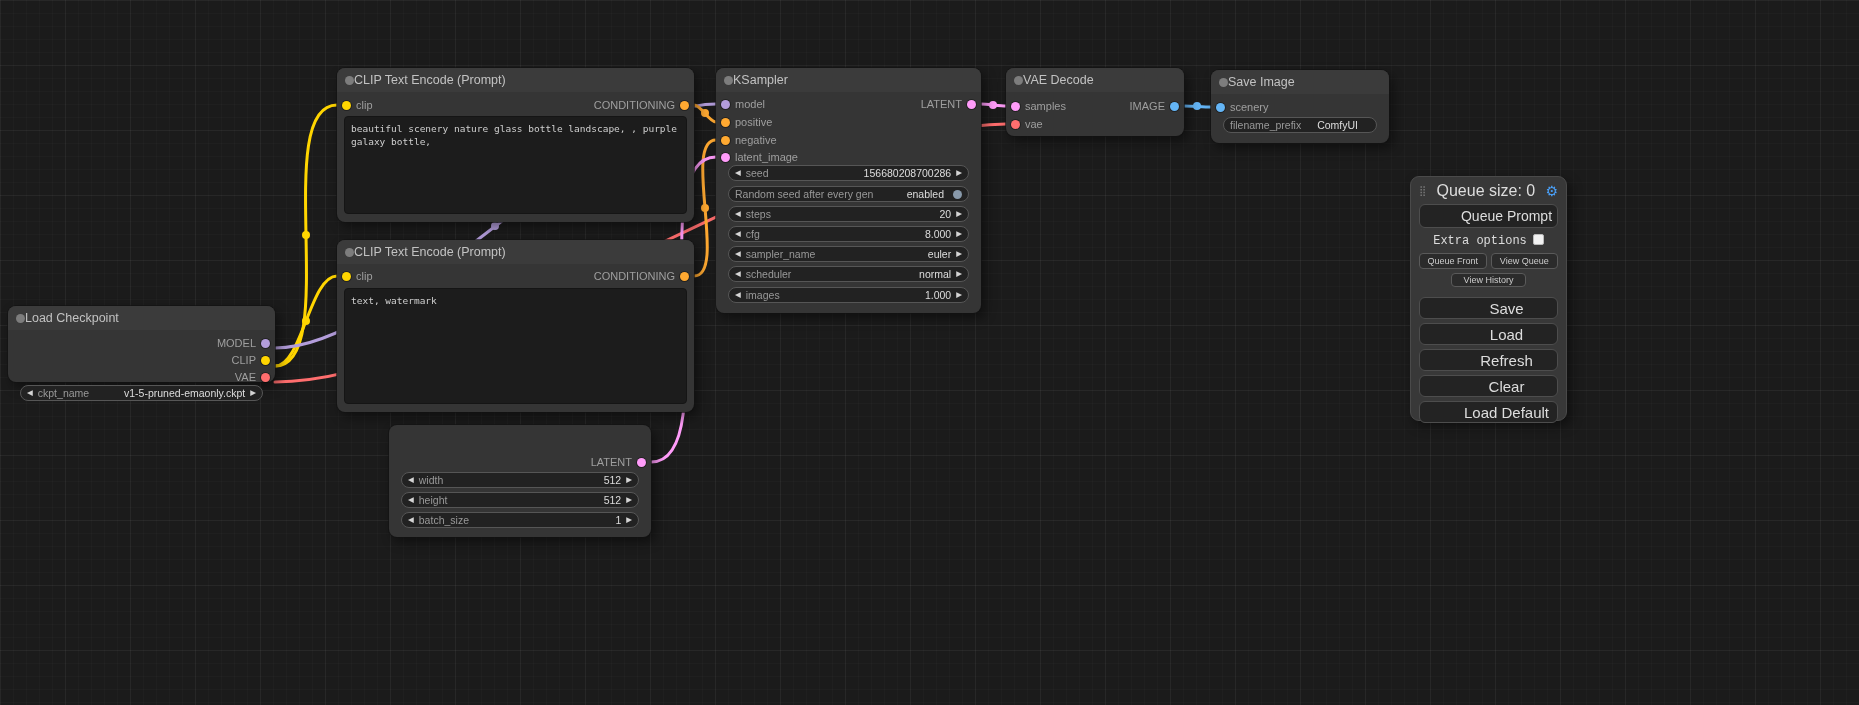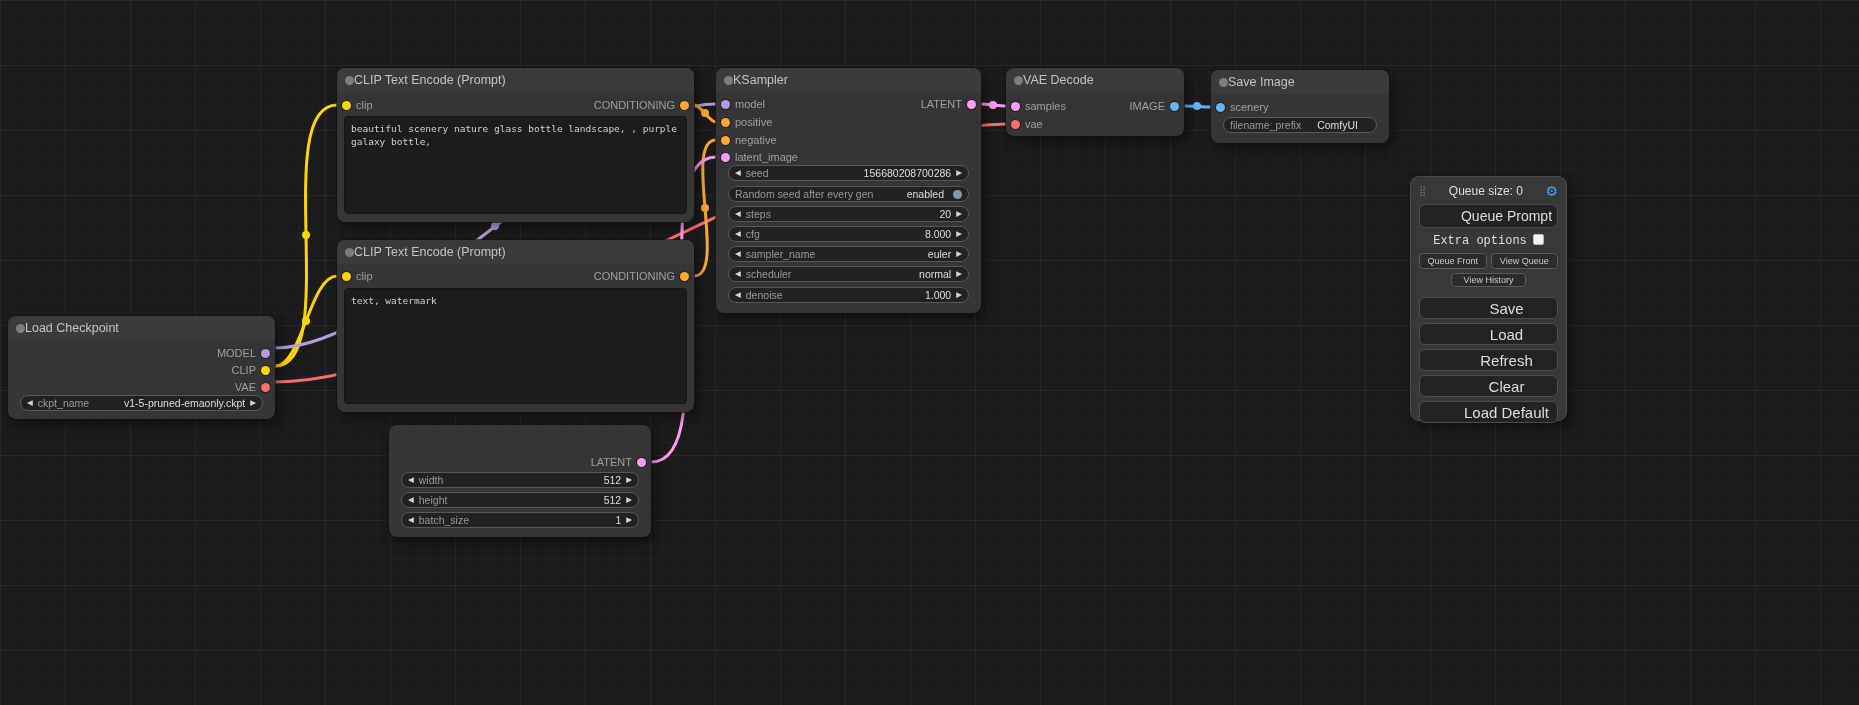--- a/index.html
+++ b/index.html
@@ -44,21 +44,21 @@
     background:#1c1c1c; border:1px solid #151515; border-radius:4px; color:#cfcfcf;
     font-family:"DejaVu Sans Mono", monospace; font-size:9.5px; line-height:13px;
     padding:5px 6px; resize:none; outline:none; overflow:hidden; }
 
   .qpanel { position:absolute; left:1410px; top:176px; width:157px; height:245px;
     background:#383838; border:1px solid #4a4a4a; border-radius:9px;
     box-shadow:4px 5px 12px rgba(0,0,0,.45); padding:6px 8px; }
   .qhead { display:flex; align-items:center; justify-content:space-between;
            height:16px; margin-bottom:5px; }
   .qdrag { color:#777; font-size:10px; line-height:1; }
-  .qsize { color:#ddd; font-size:12px; }
+  .qsize { color:#ddd; font-size:16px; }
   .qgear { color:#4aa0f8; font-size:14px; line-height:1; cursor:pointer; }
   .qbtn { display:block; width:100%; height:22px; margin-bottom:4px; background:#232323;
           border:1px solid #4d4d4d; border-radius:6px; color:#ddd; font-size:15px;
           font-family:inherit; text-align:center; line-height:19px; cursor:pointer;padding-left:36px; }
   .qprompt { height:24px; font-size:14px; margin-bottom:6px; }
   .qextra { display:flex; justify-content:center; gap:6px;
             color:#ddd; font-size:12px; height:13px; margin-bottom:6px;font-family:Liberation Mono, monospace; }
   .qcheck { width:11px; height:11px; background:#f2f2f2; border:1px solid #bbb;
             border-radius:2px; display:inline-block; cursor:pointer; }
   .qsmallrow { display:flex; gap:4px; margin-bottom:4px; }
@@ -90,21 +90,21 @@
       <circle cx="495" cy="226" r="4" fill="#B39DDB"></circle>
       <circle cx="640" cy="253" r="4" fill="#FF6E6E"></circle>
       <circle cx="705" cy="113" r="4" fill="#FFA931"></circle>
       <circle cx="705" cy="208" r="4" fill="#FFA931"></circle>
       <circle cx="683" cy="310" r="4" fill="#FF9CF9"></circle>
       <circle cx="993" cy="105" r="4" fill="#FF9CF9"></circle>
       <circle cx="1197" cy="106" r="4" fill="#64B5F6"></circle>
     </g>
   </svg>
 
-  <div class="node" style="left:8px;top:316px;width:267px;height:103px">
+  <div class="node" style="left:8px;top:306px;width:267px;height:76px">
     <div class="ntitle">
       <span class="tdot"></span>
       <span class="ttext">Load Checkpoint</span>
     </div>
     <div class="slot out" style="top:30px">
       <span>MODEL</span>
       <span class="sdot c-MODEL"></span>
     </div>
     <div class="slot out" style="top:47px">
       <span>CLIP</span>
@@ -235,21 +235,21 @@
       <span class="warrow">▶</span>
     </div>
     <div class="widget" style="top:198px">
       <span class="warrow">◀</span>
       <span class="wlabel">scheduler</span>
       <span class="wvalue">normal</span>
       <span class="warrow">▶</span>
     </div>
     <div class="widget" style="top:219px">
       <span class="warrow">◀</span>
-      <span class="wlabel">denoise</span>
+      <span class="wlabel">images</span>
       <span class="wvalue">1.000</span>
       <span class="warrow">▶</span>
     </div>
   </div>
 
   <div class="node" style="left:1006px;top:68px;width:178px;height:68px">
     <div class="ntitle">
       <span class="tdot"></span>
       <span class="ttext">VAE Decode</span>
     </div>

